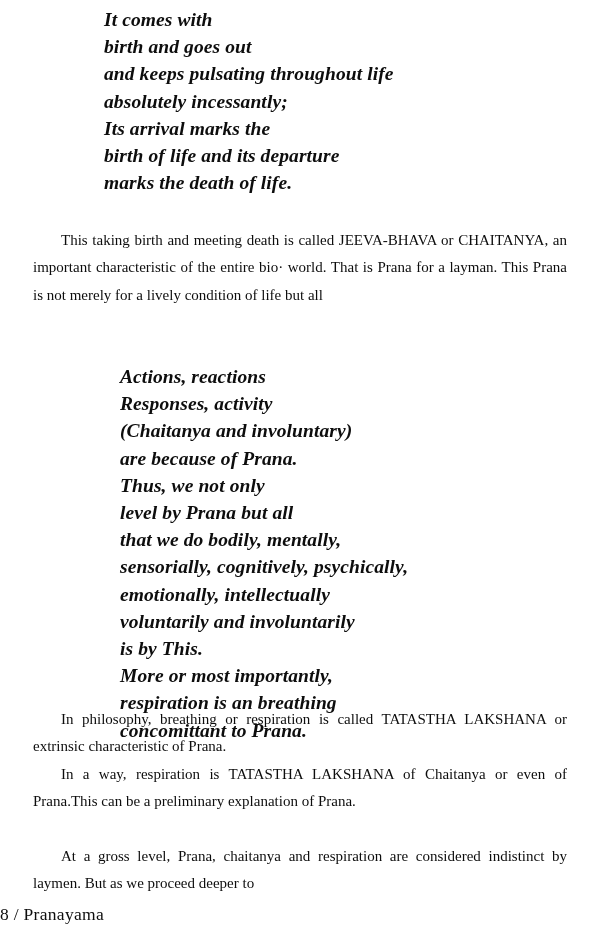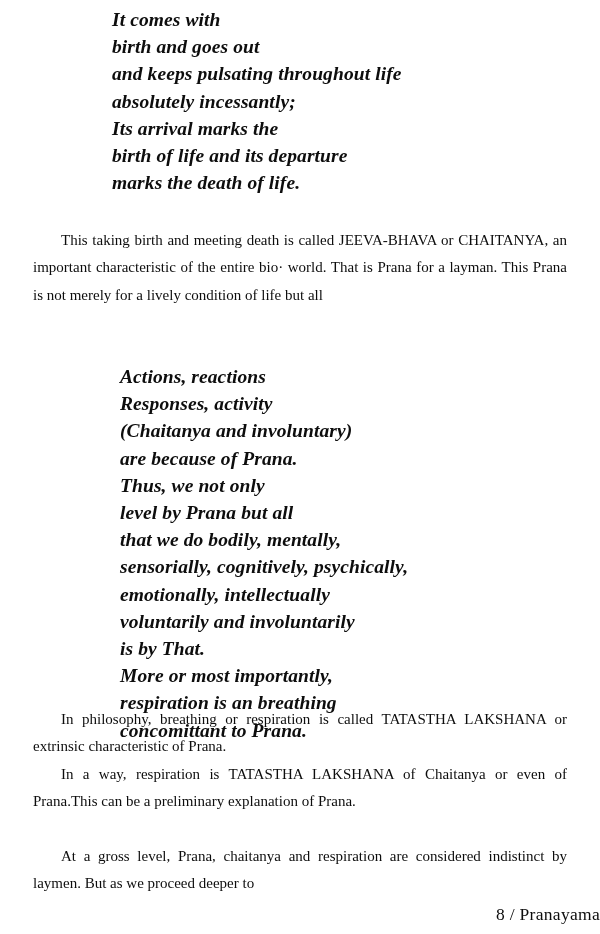--- a/index.html
+++ b/index.html
@@ -44,21 +44,21 @@
     line-height: 27.2px;
     letter-spacing: 0.1px;
     text-align: left;
   }
   .verse li {
     white-space: pre;
   }
 
   #verse-one {
     position: absolute;
-    left: 79px;
+    left: 71px;
     top: 6px;
     width: 460px;
   }
 
   #verse-two {
     position: absolute;
     left: 87px;
     top: 363px;
     width: 460px;
   }
@@ -101,21 +101,21 @@
     left: 0;
     top: 843px;
     width: 534px;
   }
 
   .footer {
     position: absolute;
     left: 0;
     top: 903px;
     width: 600px;
-    text-align: right;
+    text-align: left;
     font-size: 17.5px;
     line-height: 22px;
     font-family: "Liberation Serif", "DejaVu Serif", serif;
     letter-spacing: 0.3px;
   }
 </style>
 </head>
 <body>
 
 <div class="page">
@@ -137,21 +137,21 @@
         <li>Actions, reactions</li>
         <li>Responses, activity</li>
         <li>(Chaitanya and involuntary)</li>
         <li>are because of Prana.</li>
         <li>Thus, we not only</li>
         <li>level by Prana but all</li>
         <li>that we do bodily, mentally,</li>
         <li>sensorially, cognitively, psychically,</li>
         <li>emotionally, intellectually</li>
         <li>voluntarily and involuntarily</li>
-        <li>is by That.</li>
+        <li>is by This.</li>
         <li>More or most importantly,</li>
         <li>respiration is an breathing</li>
         <li>concomittant to Prana.</li>
       </ul>
 
     <p class="prose" id="para-two"><span class="indent"></span><span>In philosophy, breathing or respiration is called TATASTHA LAKSHANA or extrinsic characteristic of Prana.</span></p>
 
     <p class="prose" id="para-three"><span class="indent"></span><span>In a way, respiration is TATASTHA LAKSHANA of Chaitanya or even of Prana.This can be a preliminary explanation of Prana.</span></p>
 
     <p class="prose" id="para-four"><span class="indent"></span><span>At a gross level, Prana, chaitanya and respiration are considered indistinct by laymen. But as we proceed deeper to</span></p>

